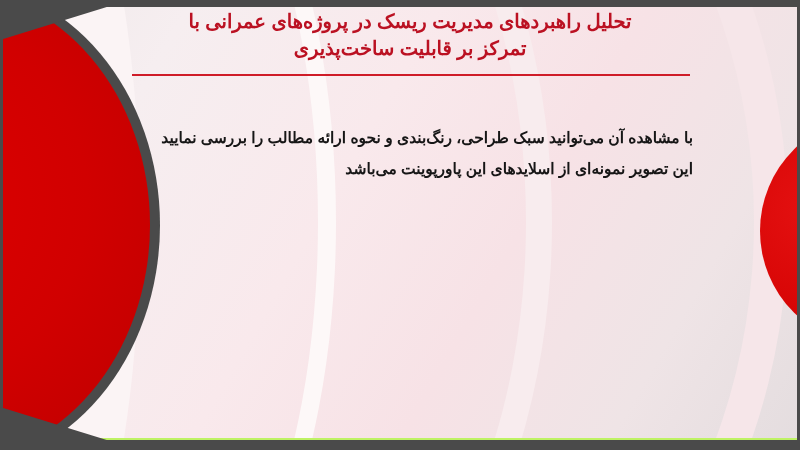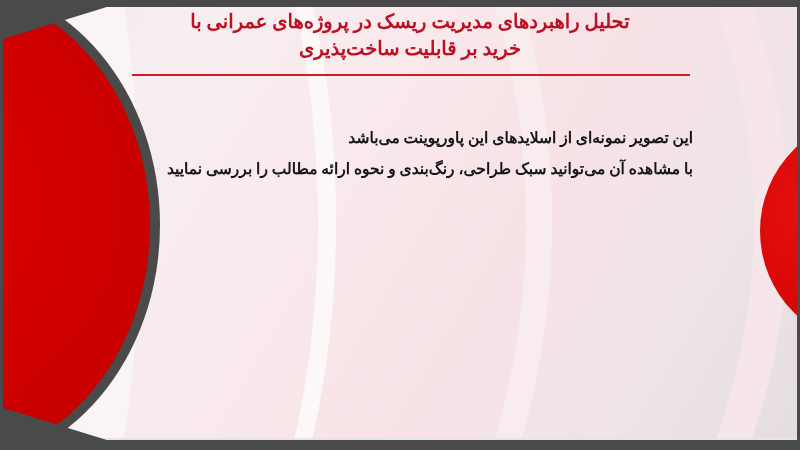--- a/index.html
+++ b/index.html
@@ -1,22 +1,22 @@
 <!DOCTYPE html>
 <html lang="fa" dir="rtl"><head>
 <meta charset="utf-8">
 <title>Slide</title>
 <style>
   html,body{margin:0;padding:0;background:#2b2b2b;}
   #slide{
     position:relative;
     width:800px;height:450px;
     overflow:hidden;
-    background:#e5e5e5;
-    font-family:Liberation Serif, serif;
+    background:#bef264;
+    font-family:Liberation Sans, sans-serif;
   }
 
   
   .bg-plate{
     position:absolute;
     left:0;top:6px;
     width:800px;height:432px;
     overflow:hidden;
     background:linear-gradient(120deg,#efe9ea 0%,#f6eef0 18%,#f9e9ec 42%,#f7e2e6 62%,#efe4e6 82%,#e4dddf 100%);
     clip-path:polygon(0 0, 800px 0, 800px 432px, 0 432px);
@@ -152,22 +152,22 @@
 
   <div class="frame-top"></div>
   <div class="frame-bottom"></div>
   <div class="frame-left"></div>
   <div class="frame-right"></div>
   <div class="bevel-tl"></div>
   <div class="bevel-bl"></div>
 
   <div class="title-block">
     <div class="title-line">تحلیل راهبردهای مدیریت ریسک در پروژه‌های عمرانی با</div>
-    <div class="title-line">خرید بر قابلیت ساخت‌پذیری</div>
+    <div class="title-line">تمرکز بر قابلیت ساخت‌پذیری</div>
   </div>
   <div class="title-rule"></div>
 
   <div class="body-block">
+    <div class="body-line">با مشاهده آن می‌توانید سبک طراحی، رنگ‌بندی و نحوه ارائه مطالب را بررسی نمایید</div>
     <div class="body-line">این تصویر نمونه‌ای از اسلایدهای این پاورپوینت می‌باشد</div>
-    <div class="body-line">با مشاهده آن می‌توانید سبک طراحی، رنگ‌بندی و نحوه ارائه مطالب را بررسی نمایید</div>
   </div>
 
 </div>
 
 </body></html>

